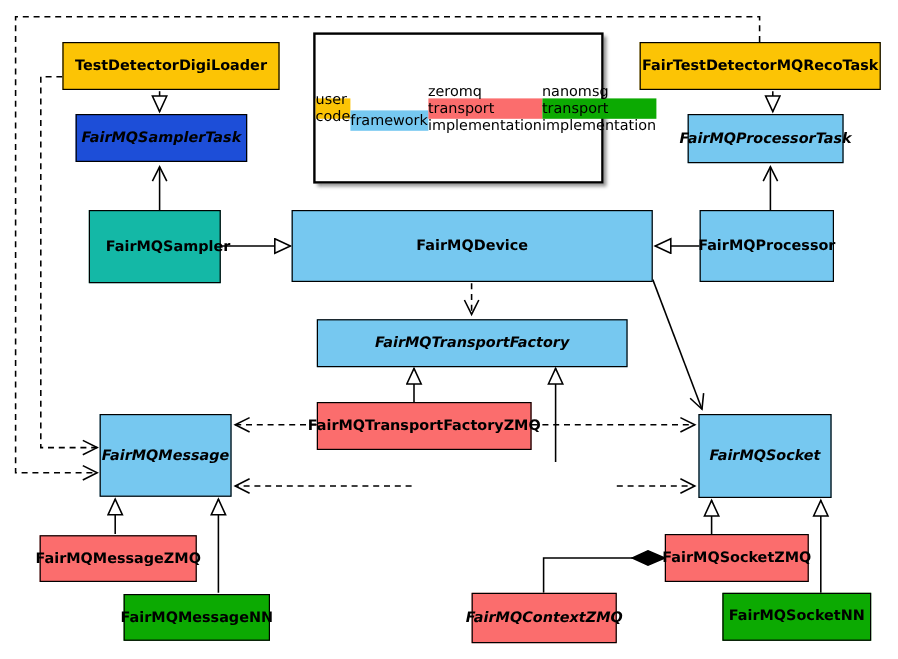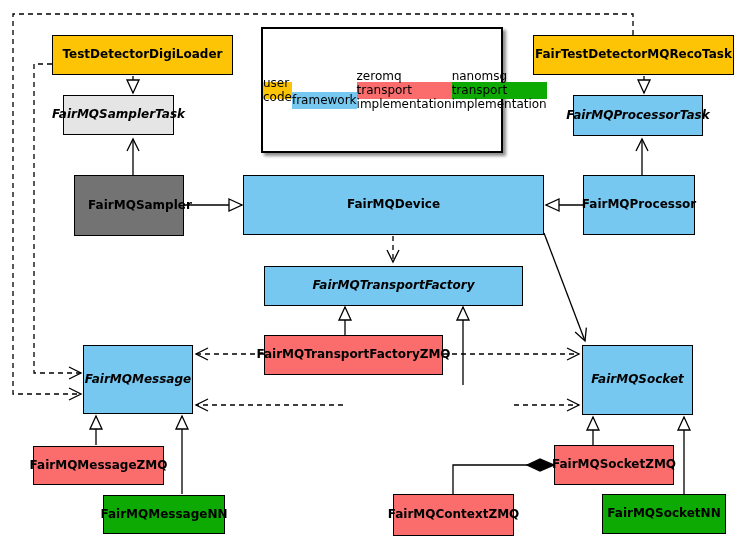--- a/index.html
+++ b/index.html
@@ -84,42 +84,42 @@
     <div class="legend-bar" style="background: rgb(252, 196, 5);">user code</div>
     <div class="legend-bar" style="background: rgb(118, 200, 240); margin-top: 20px;">framework</div>
     <div class="legend-bar" style="background: rgb(251, 109, 109);">zeromq transport implementation</div>
     <div class="legend-bar" style="background: rgb(12, 170, 2);">nanomsg transport implementation</div>
   </div>
 
   <div class="node" style="left: 52px; top: 35px; width: 181px; height: 40px; background: rgb(252, 196, 5);">TestDetectorDigiLoader</div>
 
   <div class="node" style="left: 533px; top: 35px; width: 201px; height: 40px; background: rgb(252, 196, 5);">FairTestDetectorMQRecoTask</div>
 
-  <div class="node abstract" style="left: 63px; top: 95px; width: 111px; height: 40px; background: #e5e5e5;">FairMQSamplerTask</div>
+  <div class="node abstract" style="left: 63px; top: 95px; width: 143px; height: 40px; background: #1d4ed8;">FairMQSamplerTask</div>
 
   <div class="node abstract" style="left: 573px; top: 95px; width: 130px; height: 41px; background: rgb(118, 200, 240);">FairMQProcessorTask</div>
 
-  <div class="node" style="left: 74px; top: 175px; width: 110px; height: 61px; background: #737373; padding-left: 24px;">FairMQSampler</div>
+  <div class="node" style="left: 74px; top: 175px; width: 110px; height: 61px; background: #14b8a6; padding-left: 24px;">FairMQSampler</div>
 
   <div class="node" style="left: 583px; top: 175px; width: 112px; height: 60px; background: rgb(118, 200, 240);">FairMQProcessor</div>
 
   <div class="node" style="left: 243px; top: 175px; width: 301px; height: 60px; background: rgb(118, 200, 240);">FairMQDevice</div>
 
   <div class="node abstract" style="left: 264px; top: 266px; width: 259px; height: 40px; background: rgb(118, 200, 240);">FairMQTransportFactory</div>
 
   <div class="node" style="left: 264px; top: 335px; width: 179px; height: 40px; background: rgb(251, 109, 109);">FairMQTransportFactoryZMQ</div>
 
 
   <div class="node abstract" style="left: 83px; top: 345px; width: 110px; height: 69px; background: rgb(118, 200, 240);">FairMQMessage</div>
 
   <div class="node abstract" style="left: 582px; top: 345px; width: 111px; height: 70px; background: rgb(118, 200, 240);">FairMQSocket</div>
 
   <div class="node" style="left: 33px; top: 446px; width: 131px; height: 39px; background: rgb(251, 109, 109);">FairMQMessageZMQ</div>
 
   <div class="node" style="left: 103px; top: 495px; width: 122px; height: 39px; background: rgb(12, 170, 2);">FairMQMessageNN</div>
 
-  <div class="node" style="left: 393px; top: 494px; width: 121px; height: 42px; background: rgb(251, 109, 109);">FairMQContextZMQ</div>
+  <div class="node" style="left: 393px; top: 494px; width: 121px; height: 42px; background: rgb(251, 109, 109); font-style: italic;">FairMQContextZMQ</div>
 
   <div class="node" style="left: 554px; top: 445px; width: 120px; height: 40px; background: rgb(251, 109, 109);">FairMQSocketZMQ</div>
 
   <div class="node" style="left: 602px; top: 494px; width: 124px; height: 40px; background: rgb(12, 170, 2);">FairMQSocketNN</div>
 
 </div>
 
 </body></html>

